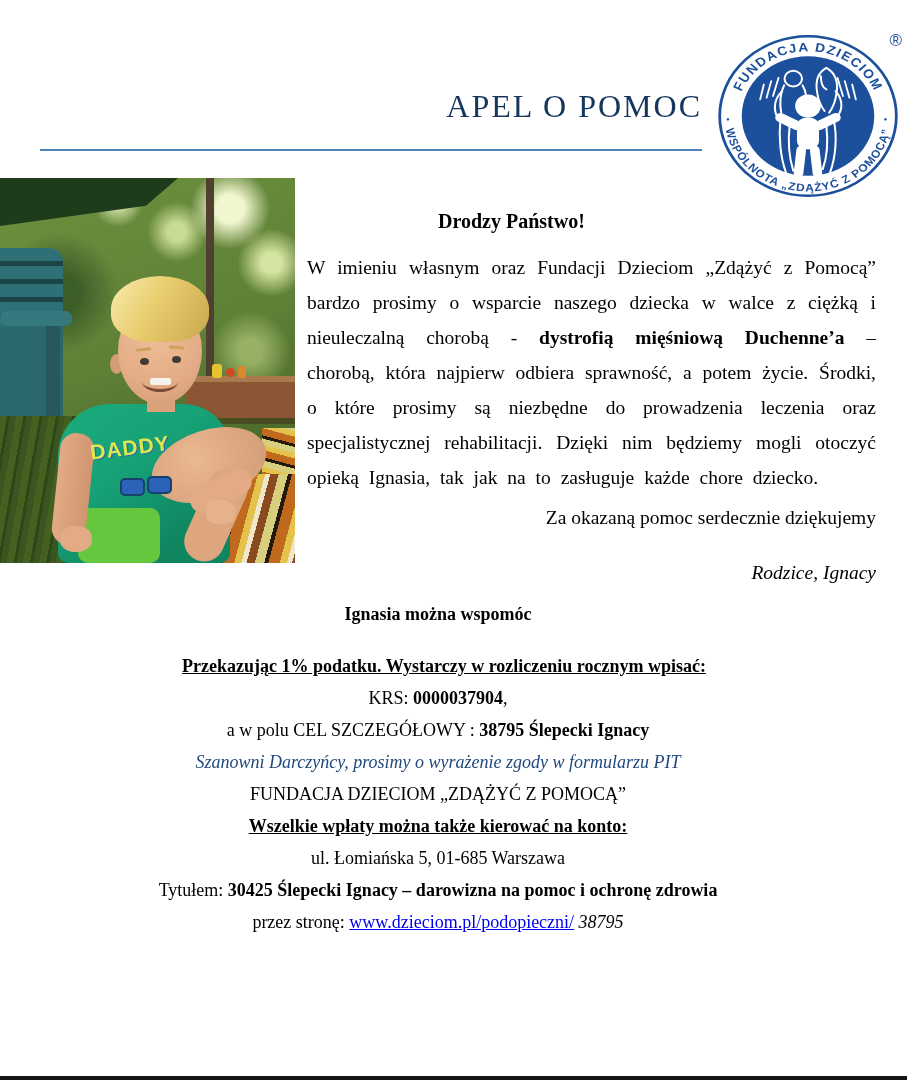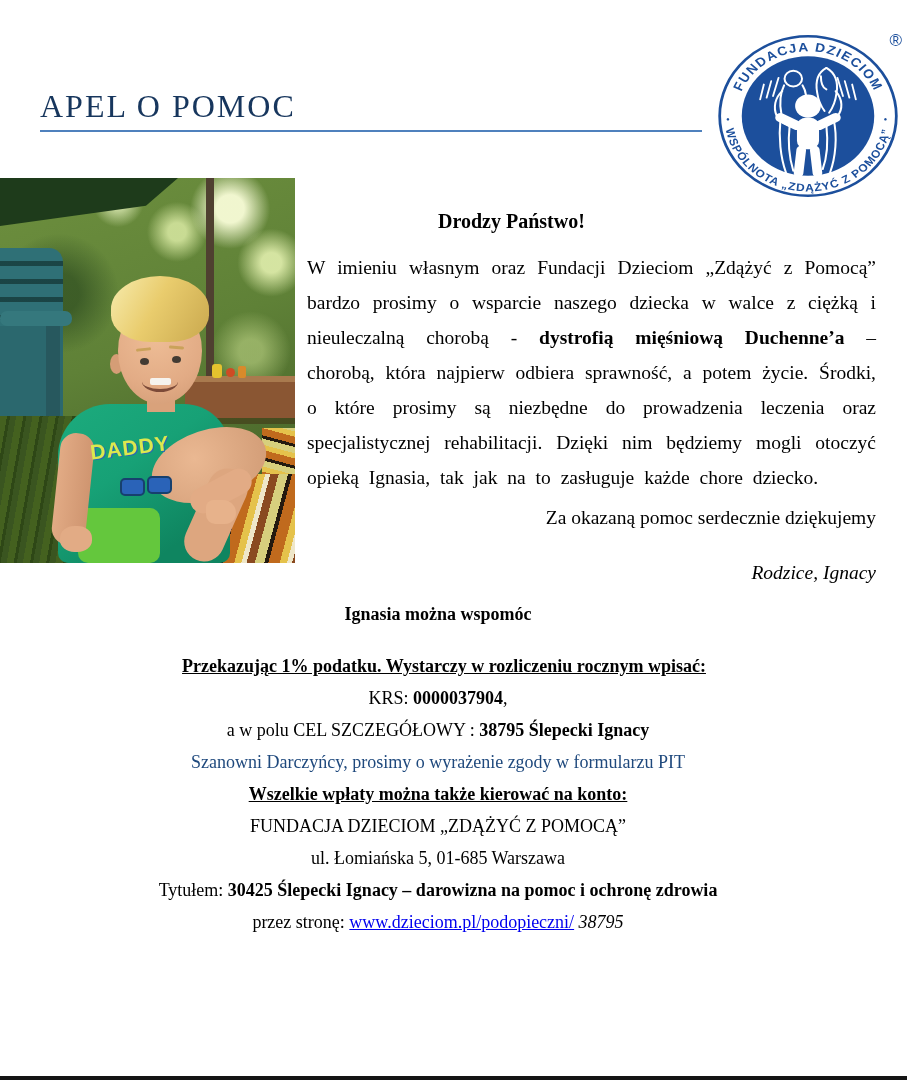--- a/index.html
+++ b/index.html
@@ -1,21 +1,21 @@
 <!DOCTYPE html>
 <html lang="pl"><head>
 <meta charset="utf-8">
 <style>
   html,body{margin:0;padding:0;background:#fff;}
   .page{position:relative;width:907px;height:1080px;background:#ffffff;overflow:hidden;
         font-family:"Liberation Serif","DejaVu Serif",serif;color:#000;}
 
   
-  .title-block{position:absolute;left:40px;top:88px;width:662px;text-align:left;
-               border-bottom:2px solid #4F81BD;padding-bottom:5px;}
+  .title-block{position:absolute;left:40px;top:88px;width:662px;text-align:right;
+               border-bottom:2px solid #4F81BD;padding-bottom:24px;}
   .title-block h1{margin:0;font-size:32px;font-weight:normal;letter-spacing:2px;
                   color:#17365D;font-family:"Liberation Serif",serif;}
 
   
   .logo{position:absolute;left:716px;top:33px;width:184px;height:166px;}
   .logo svg{width:100%;height:100%;display:block;}
   .logo .rmark{position:absolute;right:-2px;top:-2px;color:#1C4F9C;font-size:17px;
                font-family:"Liberation Sans",sans-serif;}
 
   
@@ -90,21 +90,21 @@
   .thanks{margin-top:0;text-align:right;line-height:35px;margin-top:5px;}
   .signature{text-align:right;line-height:35px;margin-top:8px;font-style:italic;}
 
   
   .support{position:absolute;left:0;top:598px;width:876px;text-align:center;font-size:18px;}
   .support .ln{line-height:32px;}
   .support .hd{font-weight:bold;}
   .support .ul{font-weight:bold;text-decoration:underline;}
   .support .gap-sm{margin-top:20px;padding-left:12px;}
   .support .gap-lg{margin-top:28px;}
-  .note-blue{color:#1F497D;}
+  .note-blue{color:#1F497D;font-style:italic;}
   .b{font-weight:bold;}
   a.site-link{color:#0000EE;text-decoration:underline;cursor:pointer;}
   .it{font-style:italic;}
 
   .bottom-edge{position:absolute;left:0;bottom:0;width:100%;height:4px;background:#151515;}
 </style>
 </head>
 <body>
 
 <div class="page">
@@ -210,22 +210,22 @@
   </div>
 
   <div class="support">
     <div class="ln hd">Ignasia można wspomóc</div>
 
     <div class="ln ul gap-sm">Przekazując 1% podatku. Wystarczy w rozliczeniu rocznym wpisać:</div>
     <div class="ln"><span>KRS: </span><span class="b">0000037904</span><span>,</span></div>
     <div class="ln"><span>a w polu CEL SZCZEGÓŁOWY : </span><span class="b">38795 Ślepecki Ignacy</span></div>
     <div class="ln note-blue">Szanowni Darczyńcy, prosimy o wyrażenie zgody w formularzu PIT</div>
 
+    <div class="ln">FUNDACJA DZIECIOM „ZDĄŻYĆ Z POMOCĄ”</div>
     <div class="ln ul">Wszelkie wpłaty można także kierować na konto:</div>
-    <div class="ln">FUNDACJA DZIECIOM „ZDĄŻYĆ Z POMOCĄ”</div>
     <div class="ln">ul. Łomiańska 5, 01-685 Warszawa</div>
     <div class="ln"><span>Tytułem: </span><span class="b">30425 Ślepecki Ignacy – darowizna na pomoc i ochronę zdrowia</span></div>
 
     <div class="ln"><span>przez stronę: </span><a class="site-link" href="#">www.dzieciom.pl/podopieczni/</a><span class="it"> 38795</span></div>
   </div>
 
   <div class="bottom-edge"></div>
 </div>
 
 </body></html>

